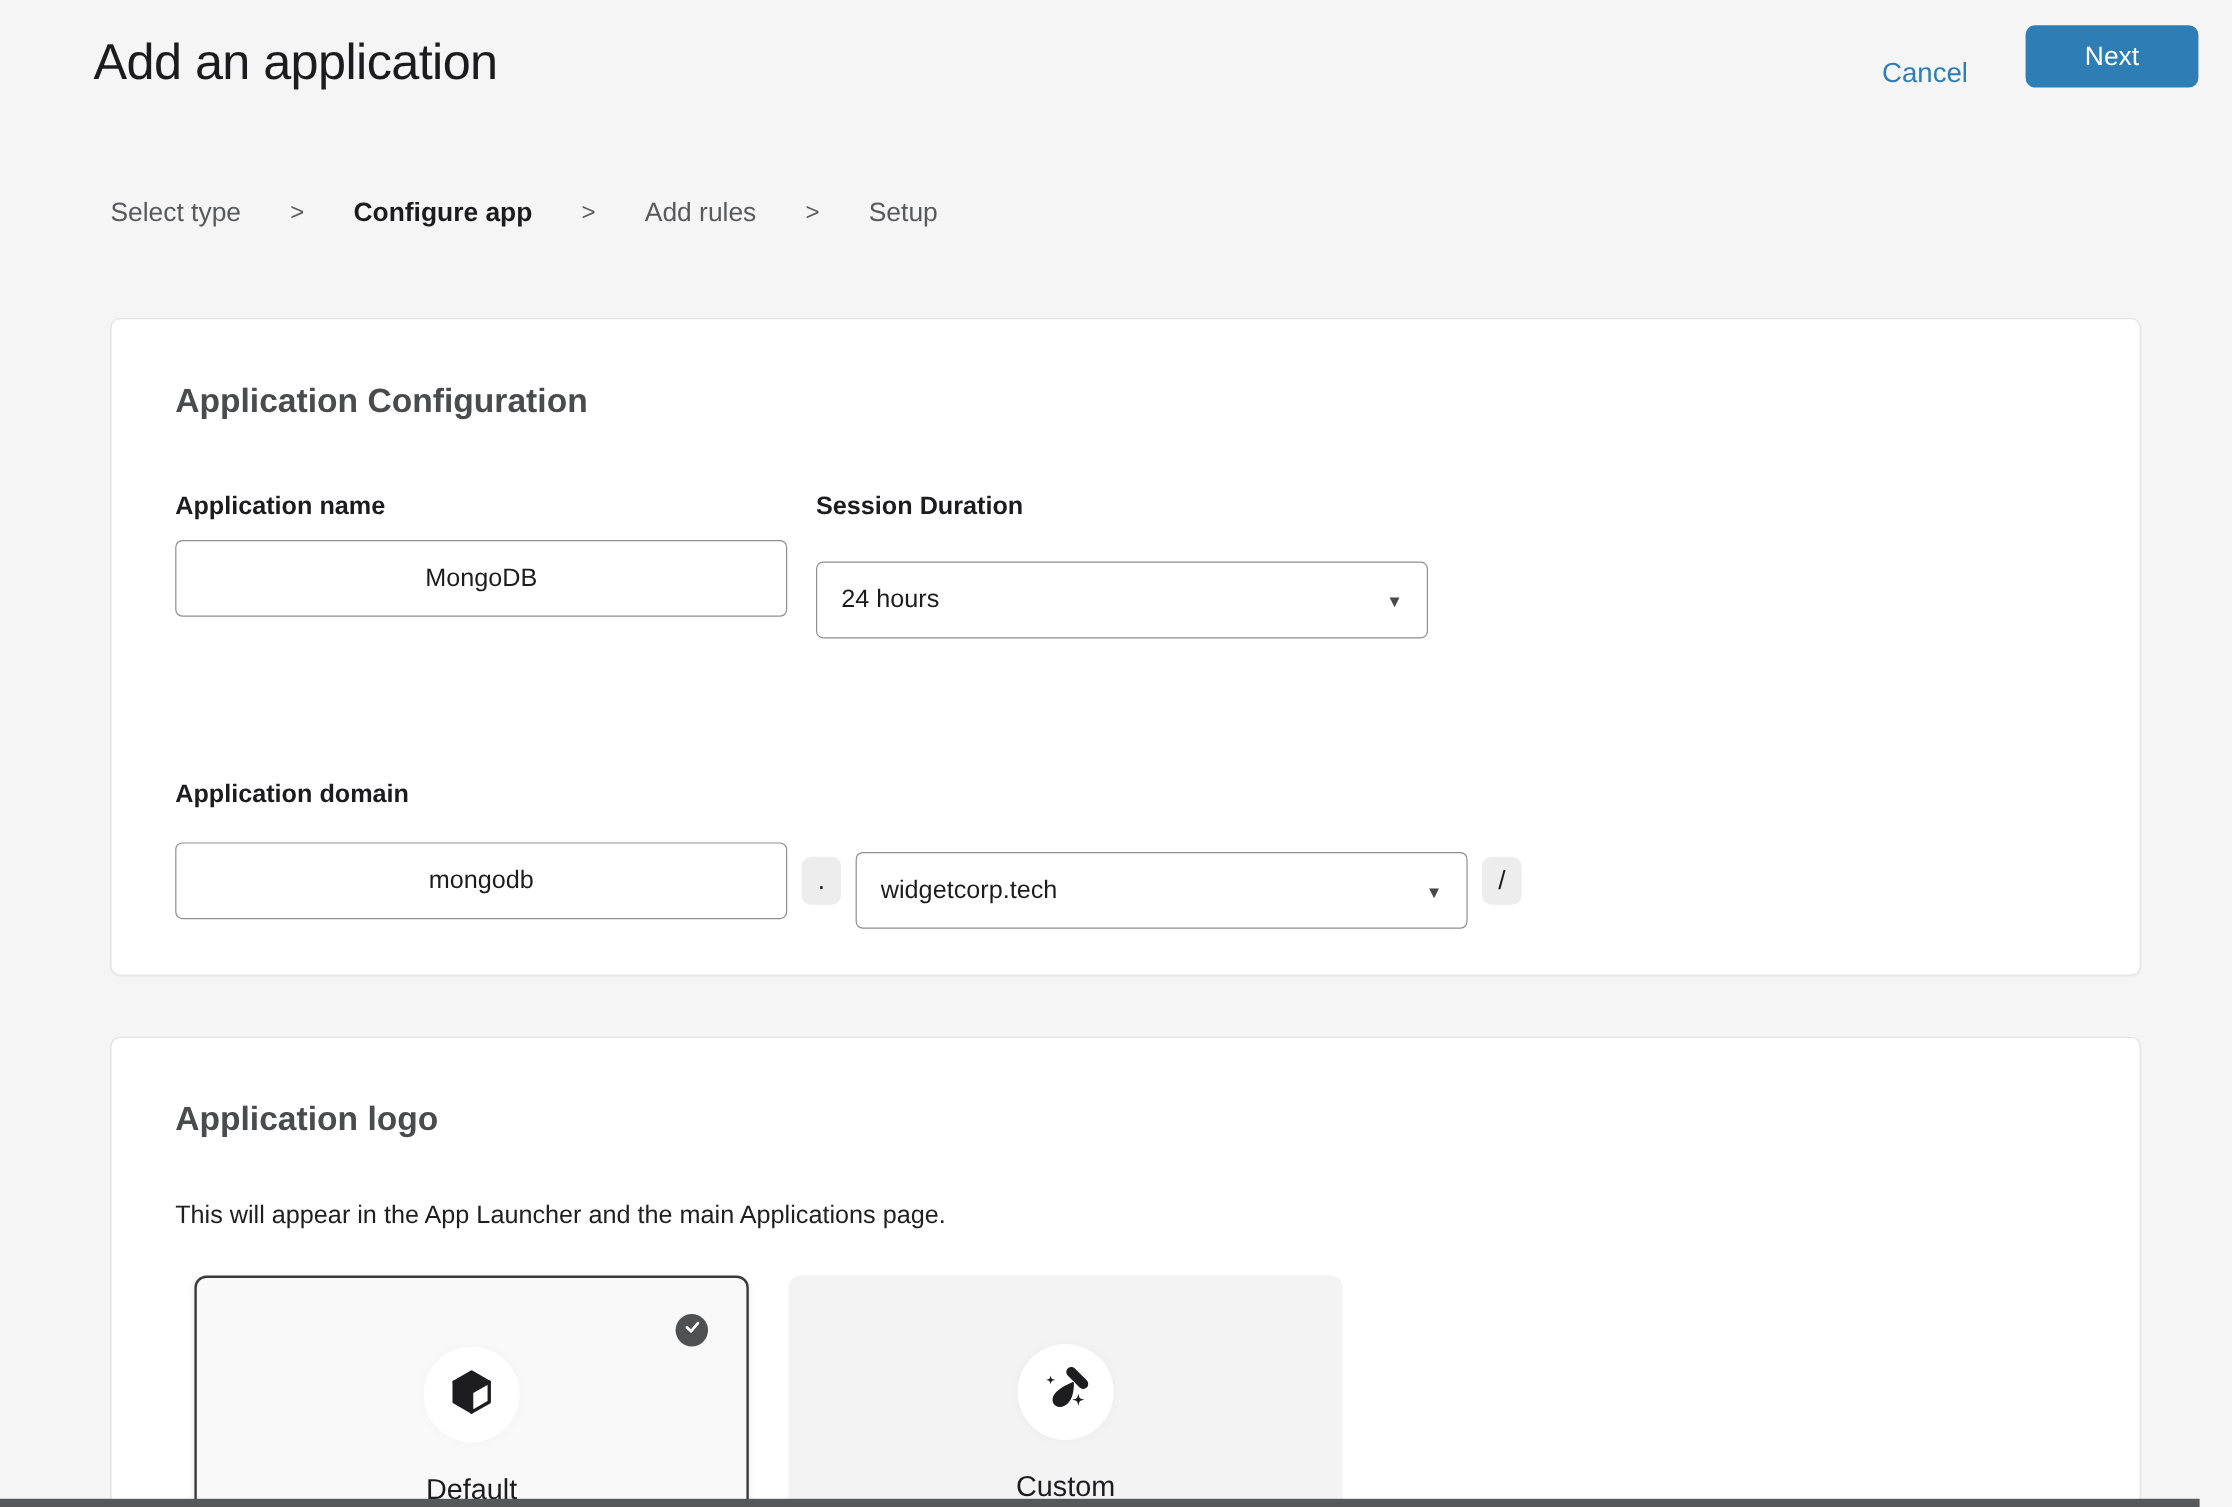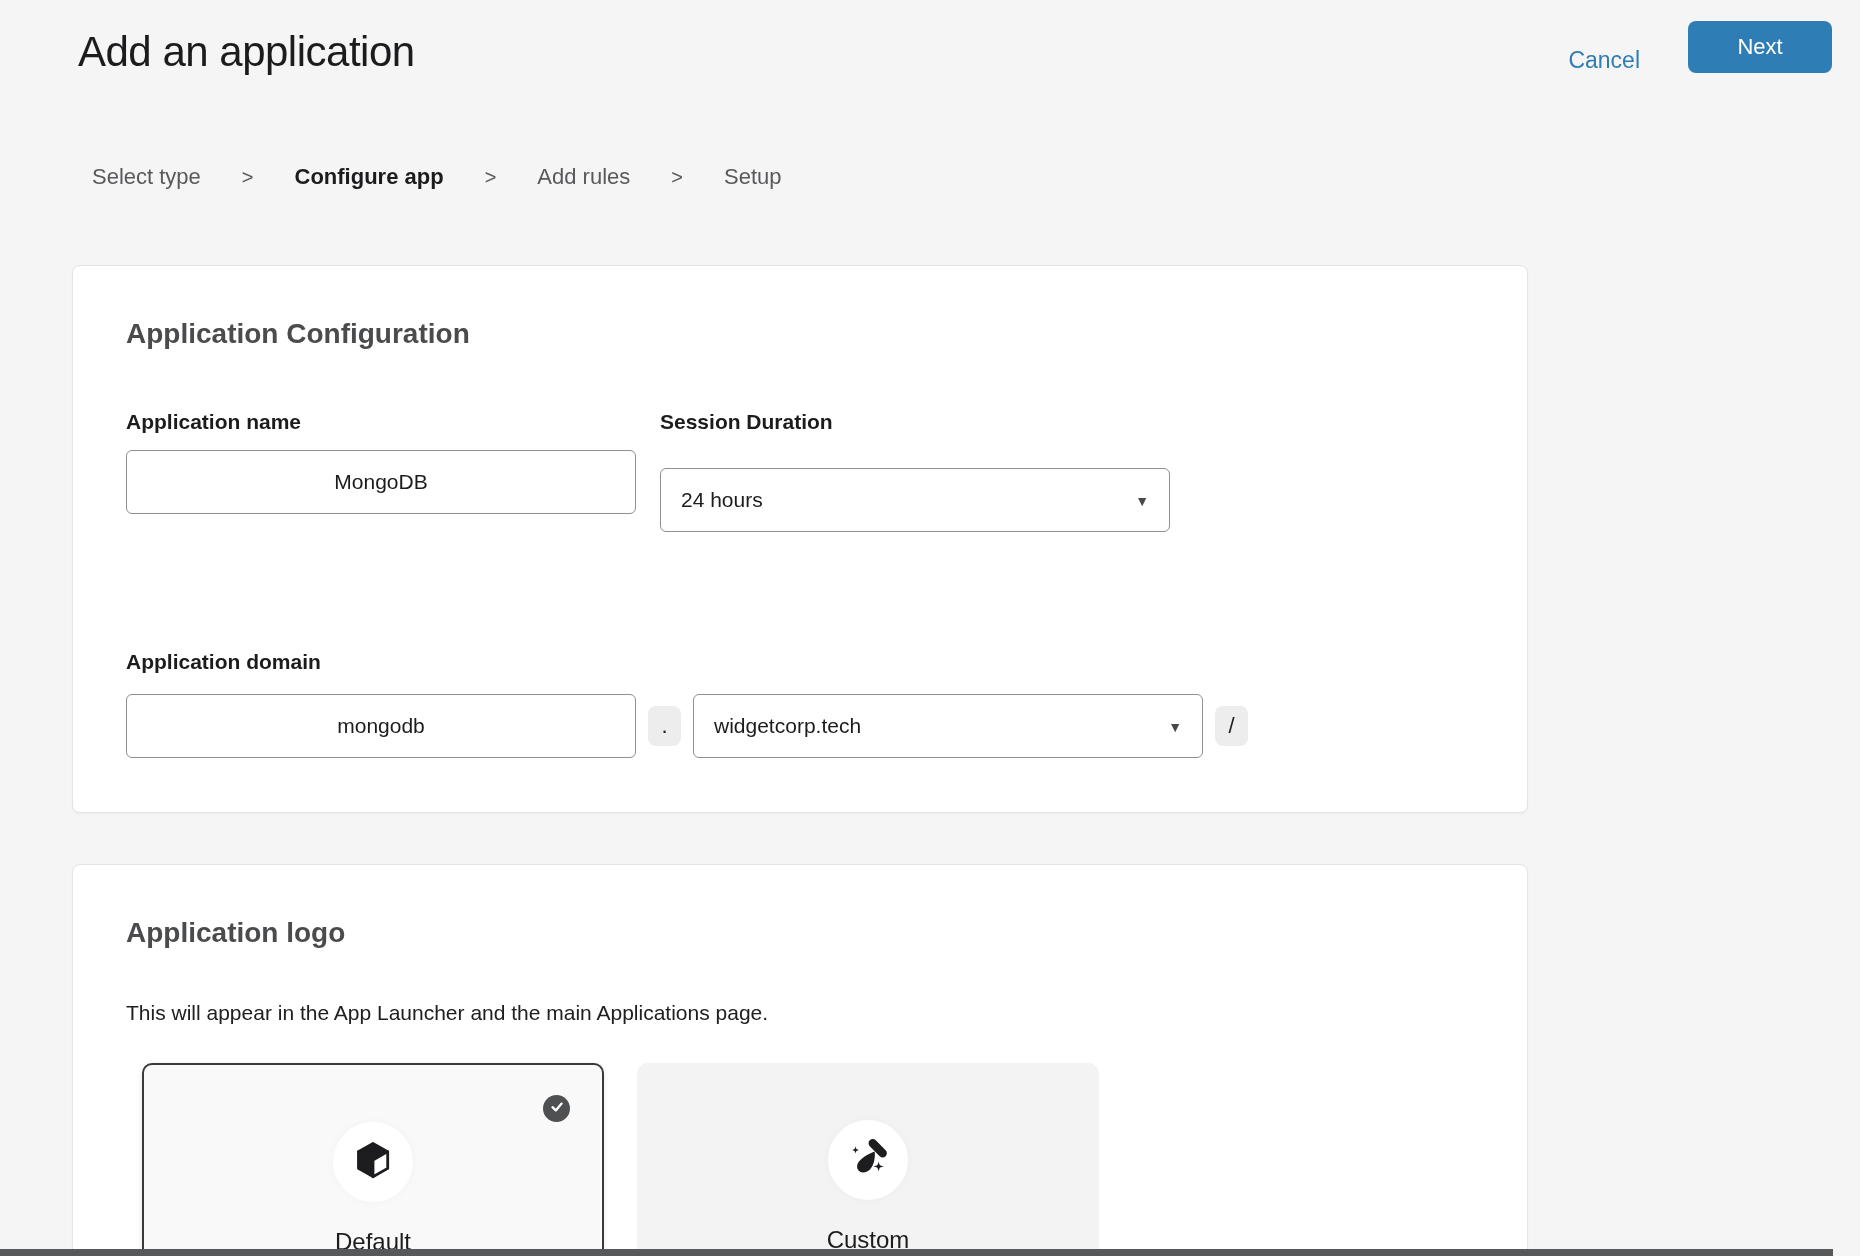--- a/index.html
+++ b/index.html
@@ -28,21 +28,21 @@
   .breadcrumb {
     position:absolute; left:92px; top:164px;
     display:flex; align-items:center; gap:41px;
     font-size:22px; color:#58595b;
   }
   .breadcrumb .step { cursor:pointer; }
   .breadcrumb .step.active { font-weight:700; color:#1c1c1e; }
   .breadcrumb .sep { color:#58595b; font-size:20px; }
   
   .card {
-    position:absolute; left:72px; width:1456px;
+    position:absolute; left:92px; width:1692px;
     background:#ffffff; border:1px solid #e3e3e4; border-radius:8px;
     box-shadow:0 1px 2px rgba(0,0,0,0.04);
     padding:0 53px;
   }
   .card-config { top:265px; height:548px; }
   .card-logo   { top:864px; height:500px; }
   .section-title { font-size:28px; font-weight:700; color:#4a4b4d; margin-top:52px; }
   
   .field-row { display:flex; gap:24px; }
   .field-col { width:510px; }
@@ -54,21 +54,21 @@
   }
   .text-input { width:100%; margin-top:16px; }
   input::placeholder { color:#949496; }
   .select-box {
     width:510px; margin-top:34px;
     display:flex; align-items:center; justify-content:space-between; cursor:pointer;
   }
   .caret { font-size:14px; color:#48484a; line-height:1; transform:translateY(1px); }
   .domain-row { display:flex; align-items:center; gap:12px; margin-top:20px; }
   .domain-row .text-input { width:510px; flex:none; margin-top:0; }
-  .domain-row .select-box { margin-top:0; flex:none;gap:28px; }
+  .domain-row .select-box { margin-top:16px; flex:none;gap:28px; }
   .sep-box {
     width:33px; height:40px; flex:none; background:#ededee; border-radius:8px;
     display:flex; align-items:center; justify-content:center;
     font-size:22px; color:#1c1c1e;
   }
   
   .logo-desc { font-size:21px; color:#202022; margin-top:52px; }
   .tiles { display:flex; gap:33px; margin-top:38px; margin-left:16px; }
   .tile {
     width:462px; height:240px; border-radius:10px; position:relative; cursor:pointer;

